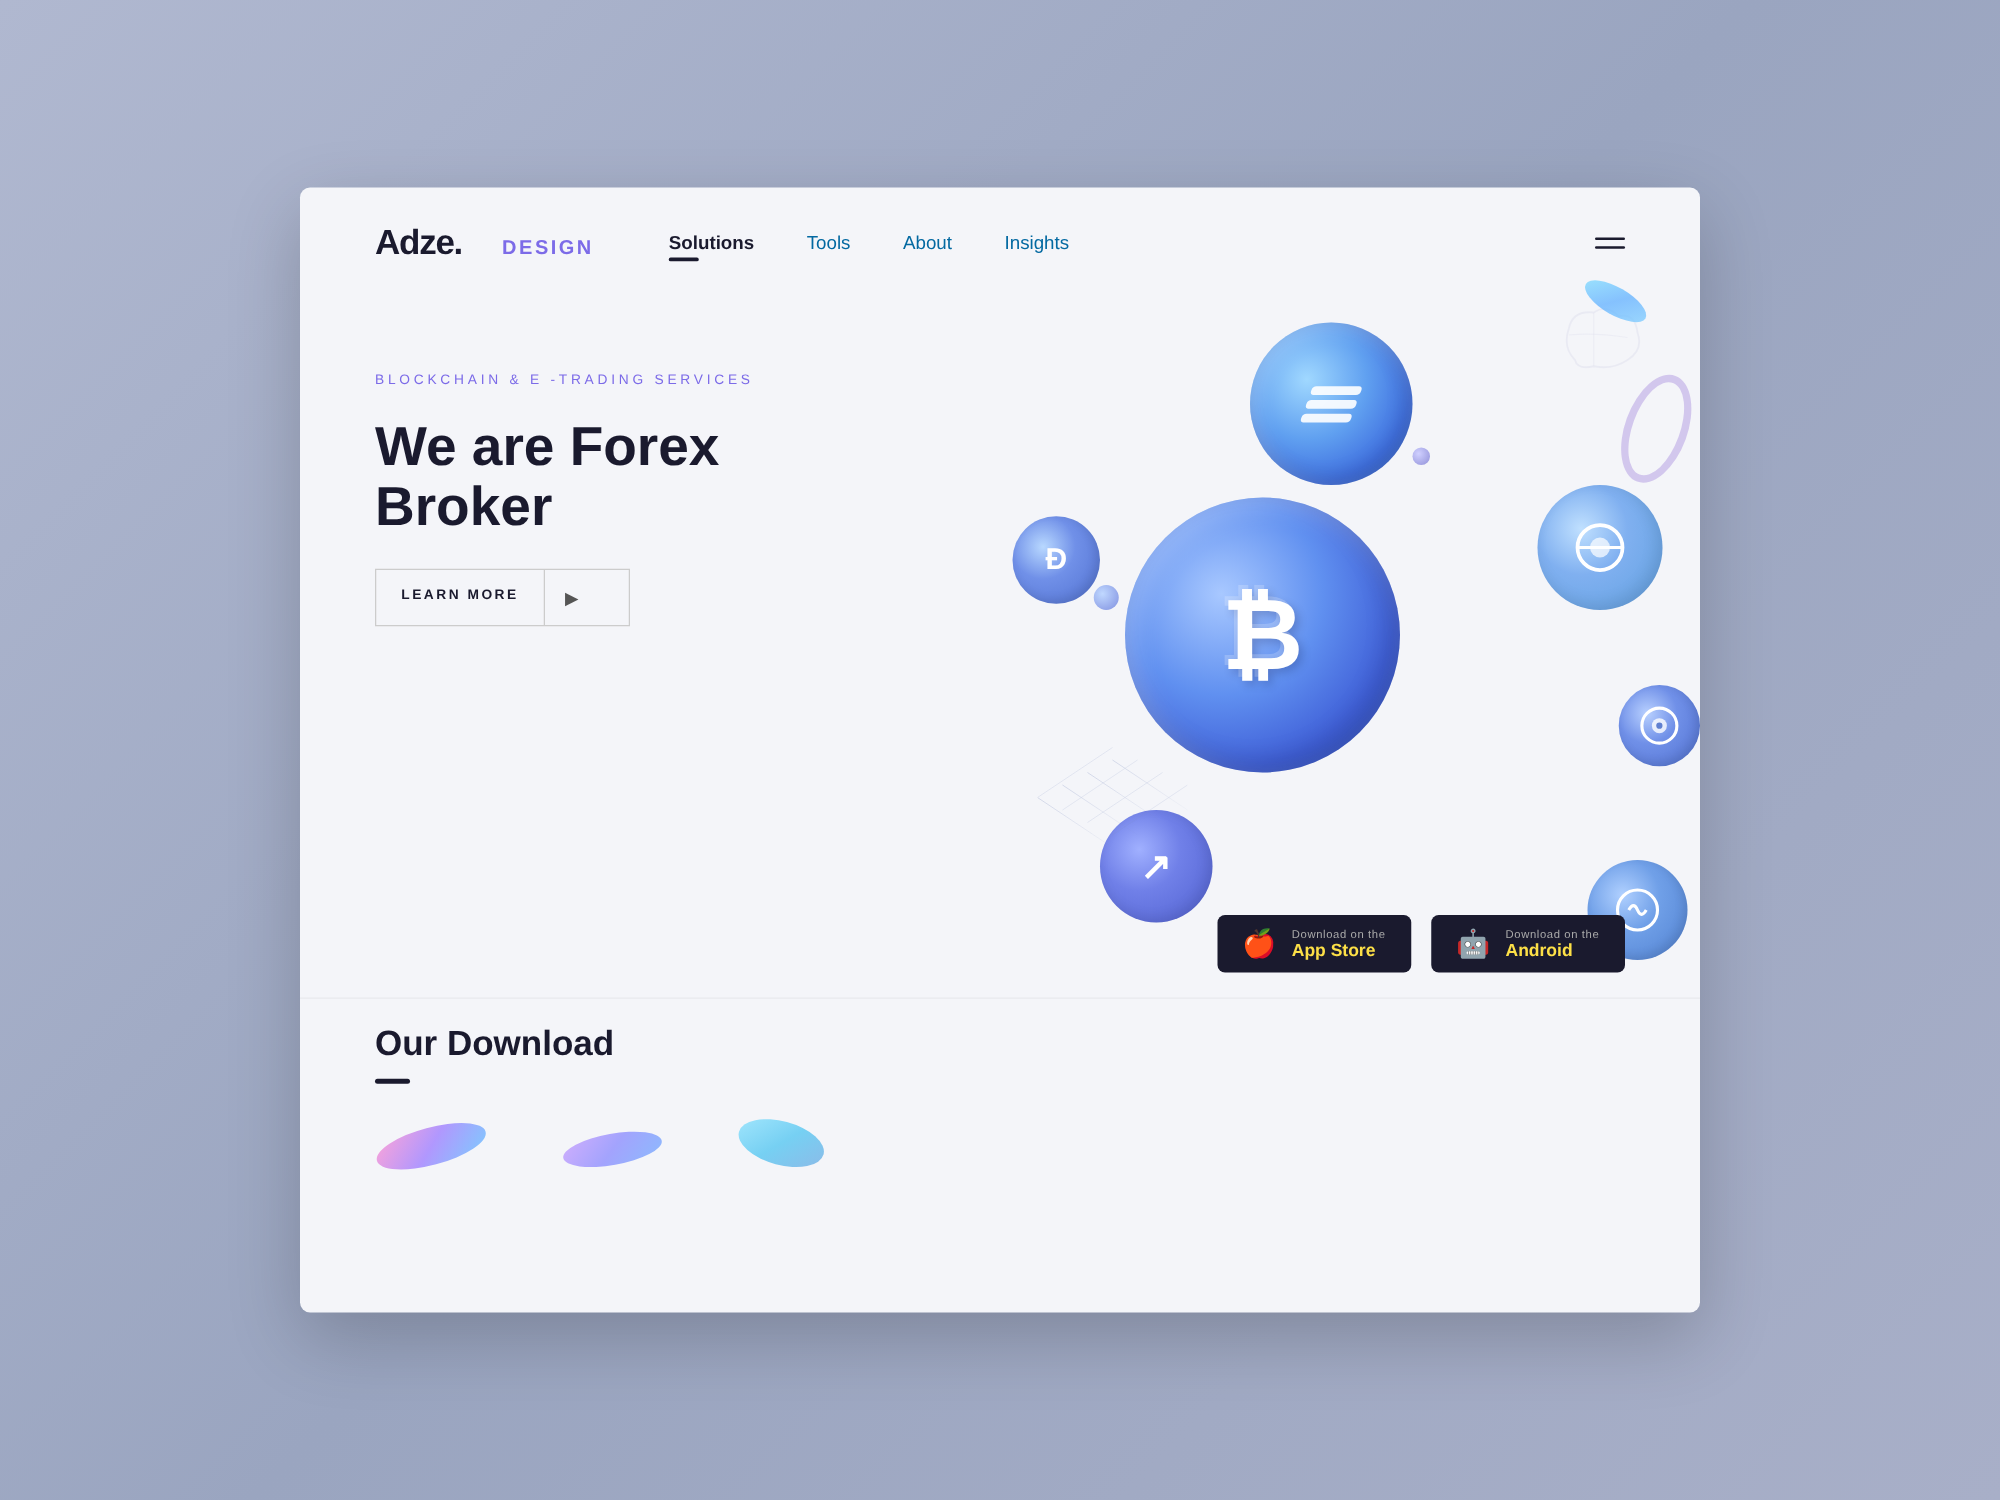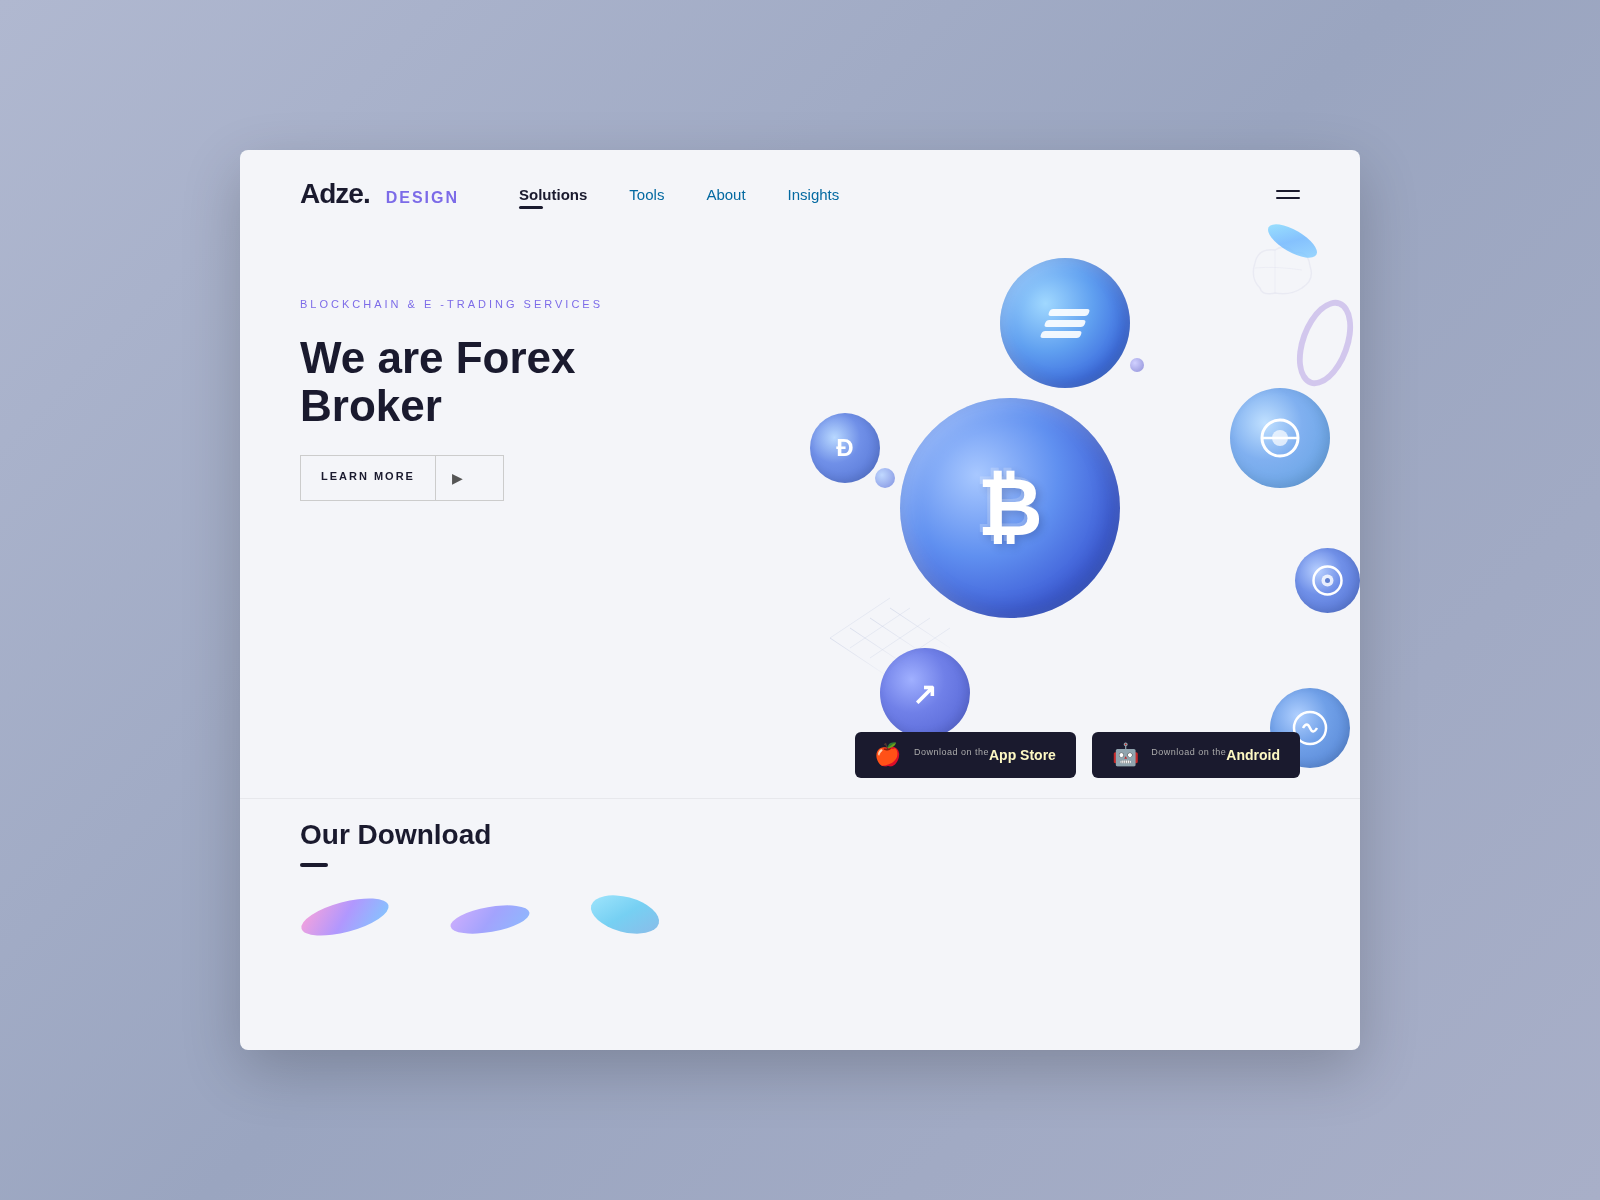--- a/index.html
+++ b/index.html
@@ -27,21 +27,21 @@
       display: flex;
       align-items: center;
       padding: 28px 60px;
       position: relative;
       z-index: 10;
     }
 
     .logo {
       display: flex;
       align-items: baseline;
-      gap: 0;
+      gap: 16px;
       margin-right: 60px;
     }
 
     .logo-adze {
       font-size: 28px;
       font-weight: 900;
       color: #1a1a2e;
       letter-spacing: -1px;
     }
 
@@ -332,35 +332,35 @@
       cursor: pointer;
       min-width: 155px;
     }
 
     .app-btn-icon {
       font-size: 22px;
     }
 
     .app-btn-text {
       display: flex;
-      flex-direction: row;
+      flex-direction: column;
       align-items: flex-start;
       justify-content: space-between;
     }
 
     .app-btn-small {
       font-size: 9px;
       color: #aaa;
       letter-spacing: 0.5px;
     }
 
     .app-btn-label {
       font-size: 14px;
       font-weight: 700;
-      color: #fef9c3;
+      color: #fde047;
     }
 
     
     .solutions-section {
       padding: 20px 60px 30px 60px;
       border-top: 1px solid rgba(0,0,0,0.05);
     }
 
     .section-title {
       font-size: 28px;

